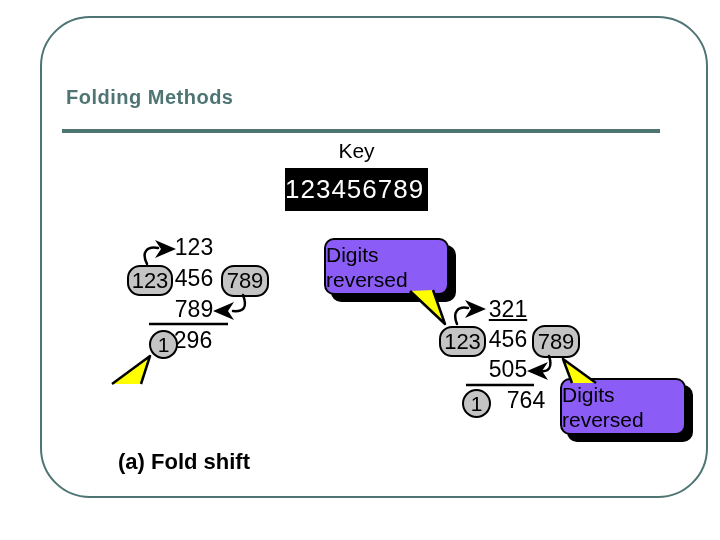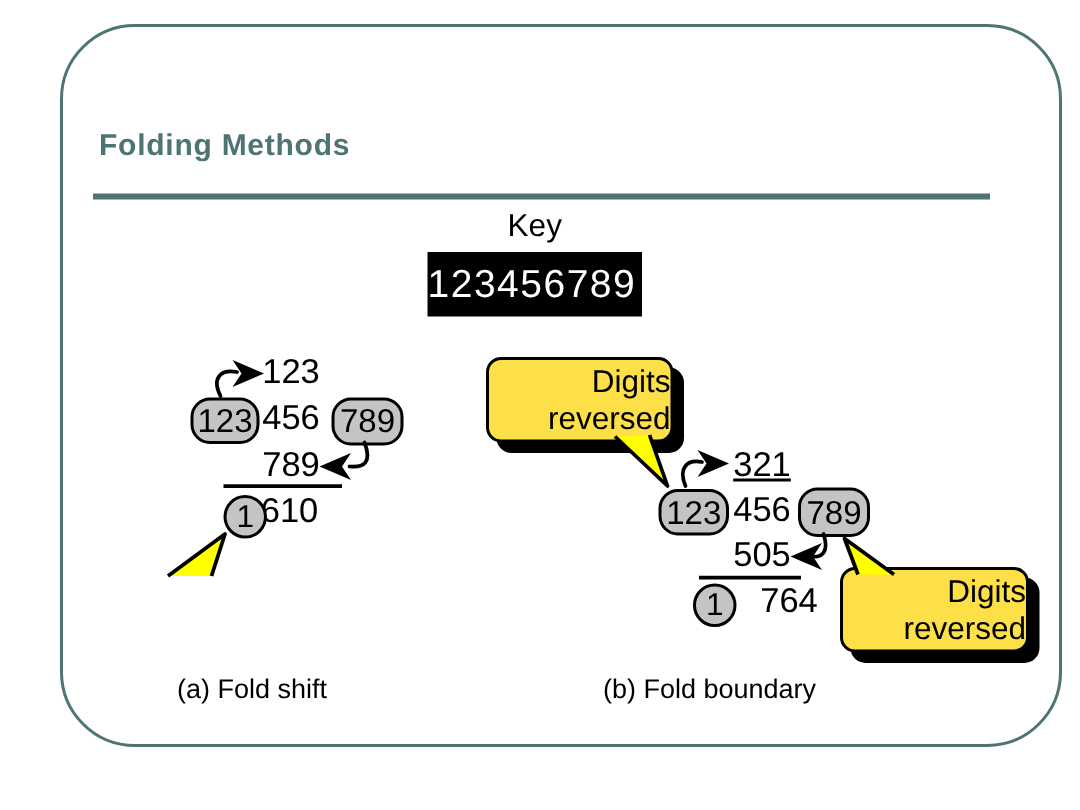--- a/index.html
+++ b/index.html
@@ -11,63 +11,62 @@
          color:#4E7573;letter-spacing:0.5px;white-space:nowrap;}
   .rule{position:absolute;left:62px;top:129px;width:598px;height:4px;background:#4E7573;}
   .key-label{position:absolute;left:285px;top:139px;width:143px;text-align:center;font-size:21px;}
   .key-box{position:absolute;left:285px;top:168px;width:143px;height:43px;background:#000;
            color:#fff;font-size:26px;line-height:43px;letter-spacing:1px;}
   .num{position:absolute;width:44px;text-align:center;font-size:23px;line-height:27px;}
   .pill{position:absolute;background:#C4C4C4;border:2px solid #000;border-radius:13px;
         font-size:22px;text-align:center;display:flex;align-items:center;justify-content:center;z-index:1;}
   .carry{position:absolute;width:25px;height:25px;background:#C4C4C4;border:2px solid #000;
          border-radius:50%;font-size:21px;text-align:center;line-height:25px;z-index:1;}
-  .callout{position:absolute;background:#fde047;border:2.5px solid #000;border-radius:10px;
+  .callout{position:absolute;background:#8b5cf6;border:2.5px solid #000;border-radius:10px;
            box-shadow:7px 7px 0 #000;z-index:2;display:flex;flex-direction:column;
-           align-items:flex-end;justify-content:center;font-size:21px;line-height:25px;}
-  .caption{position:absolute;font-size:18px;font-weight:normal;white-space:nowrap;}
+           align-items:flex-start;justify-content:center;font-size:21px;line-height:25px;}
+  .caption{position:absolute;font-size:22px;font-weight:bold;white-space:nowrap;}
   svg.overlay{position:absolute;left:0;top:0;z-index:10;pointer-events:none;}
 </style>
 </head>
 <body>
 
 <div class="slide">
   <div class="frame"></div>
 
   <div class="title">Folding Methods</div>
   <div class="rule"></div>
 
   <div class="key-label">Key</div>
   <div class="key-box">123456789</div>
 
   <div class="num" style="left:172px;top:234px;">123</div>
   <div class="pill" style="left:127px;top:265px;width:42px;height:27px;">123</div>
   <div class="num" style="left:172px;top:265px;">456</div>
   <div class="pill" style="left:221px;top:265px;width:44px;height:28px;">789</div>
   <div class="num" style="left:172px;top:296px;">789</div>
   <div class="carry" style="left:149px;top:330px;">1</div>
-  <div class="num" style="left:171px;top:327px;">610</div>
+  <div class="num" style="left:171px;top:327px;">296</div>
   <div class="caption" style="left:118px;top:449px;">(a) Fold shift</div>
 
   <div class="callout" style="left:324px;top:238px;width:121px;height:53px;">
     <span>Digits</span>
     <span>reversed</span>
   </div>
   <div class="num" style="left:486px;top:296px;text-decoration:underline;">321</div>
   <div class="pill" style="left:439px;top:326px;width:43px;height:27px;">123</div>
   <div class="num" style="left:486px;top:326px;">456</div>
   <div class="pill" style="left:532px;top:325px;width:44px;height:29px;">789</div>
   <div class="num" style="left:486px;top:356px;">505</div>
   <div class="carry" style="left:462px;top:389px;">1</div>
   <div class="num" style="left:485px;top:387px;margin-left:19px;">764</div>
   <div class="callout" style="left:560px;top:378px;width:122px;height:53px;">
     <span>Digits</span>
     <span>reversed</span>
   </div>
-  <div class="caption" style="left:402px;top:449px;">(b) Fold boundary</div>
 
   <svg class="overlay" width="720" height="540" viewBox="0 0 720 540">
 
     <path d="M 147,264 C 141,252 147,246 158,248" fill="none" stroke="#000" stroke-width="2.5" stroke-linecap="round"></path>
     <polygon points="176,249 155,240 161,249 155,258" fill="#000"></polygon>
 
     <path d="M 243,295 C 248,308 243,312 233,311" fill="none" stroke="#000" stroke-width="2.5" stroke-linecap="round"></path>
     <polygon points="213,311 234,302 228,311 234,320" fill="#000"></polygon>
 
     <line x1="149" y1="324" x2="228" y2="324" stroke="#000" stroke-width="2.5"></line>

